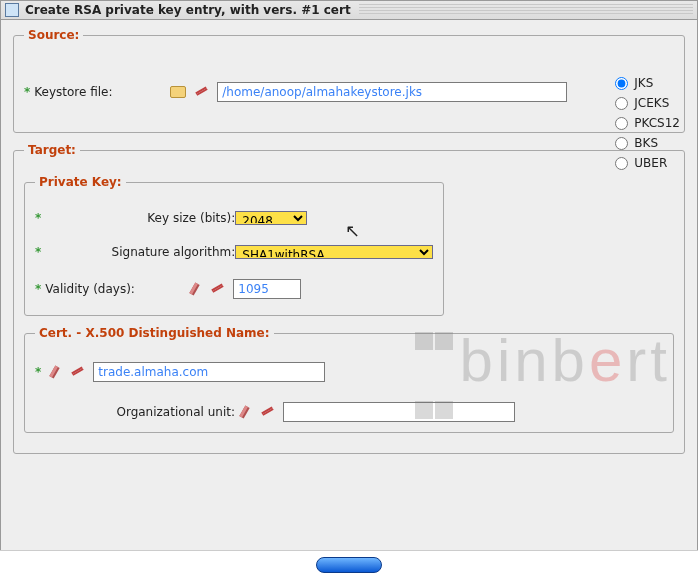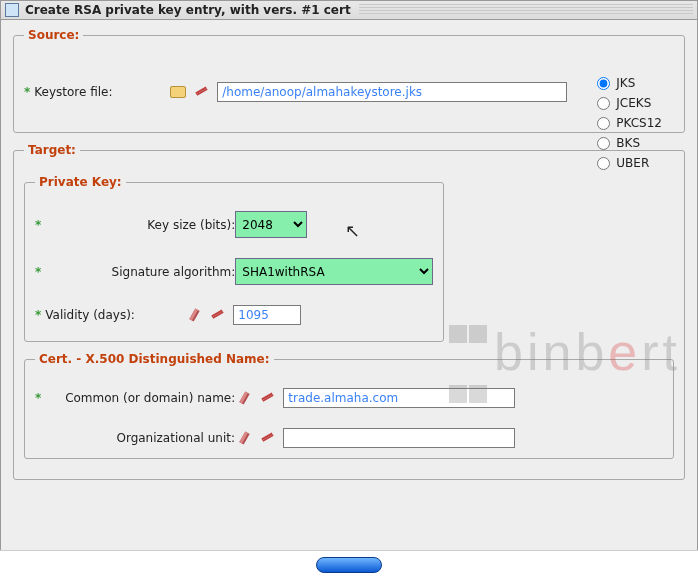--- a/index.html
+++ b/index.html
@@ -108,51 +108,51 @@
   background: #fff;
   height: 20px;
   padding: 1px 4px;
   font: inherit;
   color: #3b82f6;
 }
 .ksfile { width: 350px; }
 .pw { width: 88px; letter-spacing: 2px; }
 .radios {
   position: absolute;
-  right: 22px;
+  right: 4px;
   top: 34px;
   display: flex;
   flex-direction: column;
   gap: 6px;
 }
 .radios label { display: flex; align-items: center; gap: 6px; cursor: pointer; }
 .radios input[type=radio]{ width:13px; height:13px; }
 select {
   border: 1px solid #6a6a8a;
-  background: #86efac;
-  height: 27px;
+  background: #fde047;
+  height: 14px;
   font: inherit;
   padding: 1px 2px;
 }
 .sel-keysize { width: 72px; }
 .sel-sig { width: 198px; }
 .validity { width: 68px; }
 .cn { width: 232px; }
 .cursor {
   position: absolute;
   left: 344px; top: 200px;
   font-size: 18px;
   color: #222;
   pointer-events: none;
 }
 .watermark {
   position: absolute;
-  right: 16px;
+  right: 26px;
   top: 276px;
-  font-size: 52px;
+  font-size: 60px;
   font-weight: 300;
   font-family: Arial, sans-serif;
   letter-spacing: 4px;
   color: rgba(120,120,120,0.28);
   pointer-events: none;
   user-select: none;
 }
 .watermark .e { color: rgba(220,60,60,0.30); }
 .watermark .blocks {
   display: inline-block;
@@ -259,21 +259,20 @@
         <span class="iconbtn icon-pencil"></span>
         <input class="text validity" value="1095" style="">
       </div>
     </fieldset>
 
     <fieldset style="margin-top:10px;">
       <legend>Cert. - X.500 Distinguished Name:</legend>
 
       <div class="row">
         <span class="req">*</span>
-        <span class="flabel2">Common (or domain) name:</span>
         <span class="iconbtn icon-pencil2"></span>
         <span class="iconbtn icon-pencil"></span>
         <input class="text cn" value="trade.almaha.com" style="">
       </div>
 
       <div class="row" style="margin-bottom:0;">
         <span style="width:10px;"></span>
         <span class="flabel2">Organizational unit:</span>
         <span class="iconbtn icon-pencil2"></span>
         <span class="iconbtn icon-pencil"></span>

